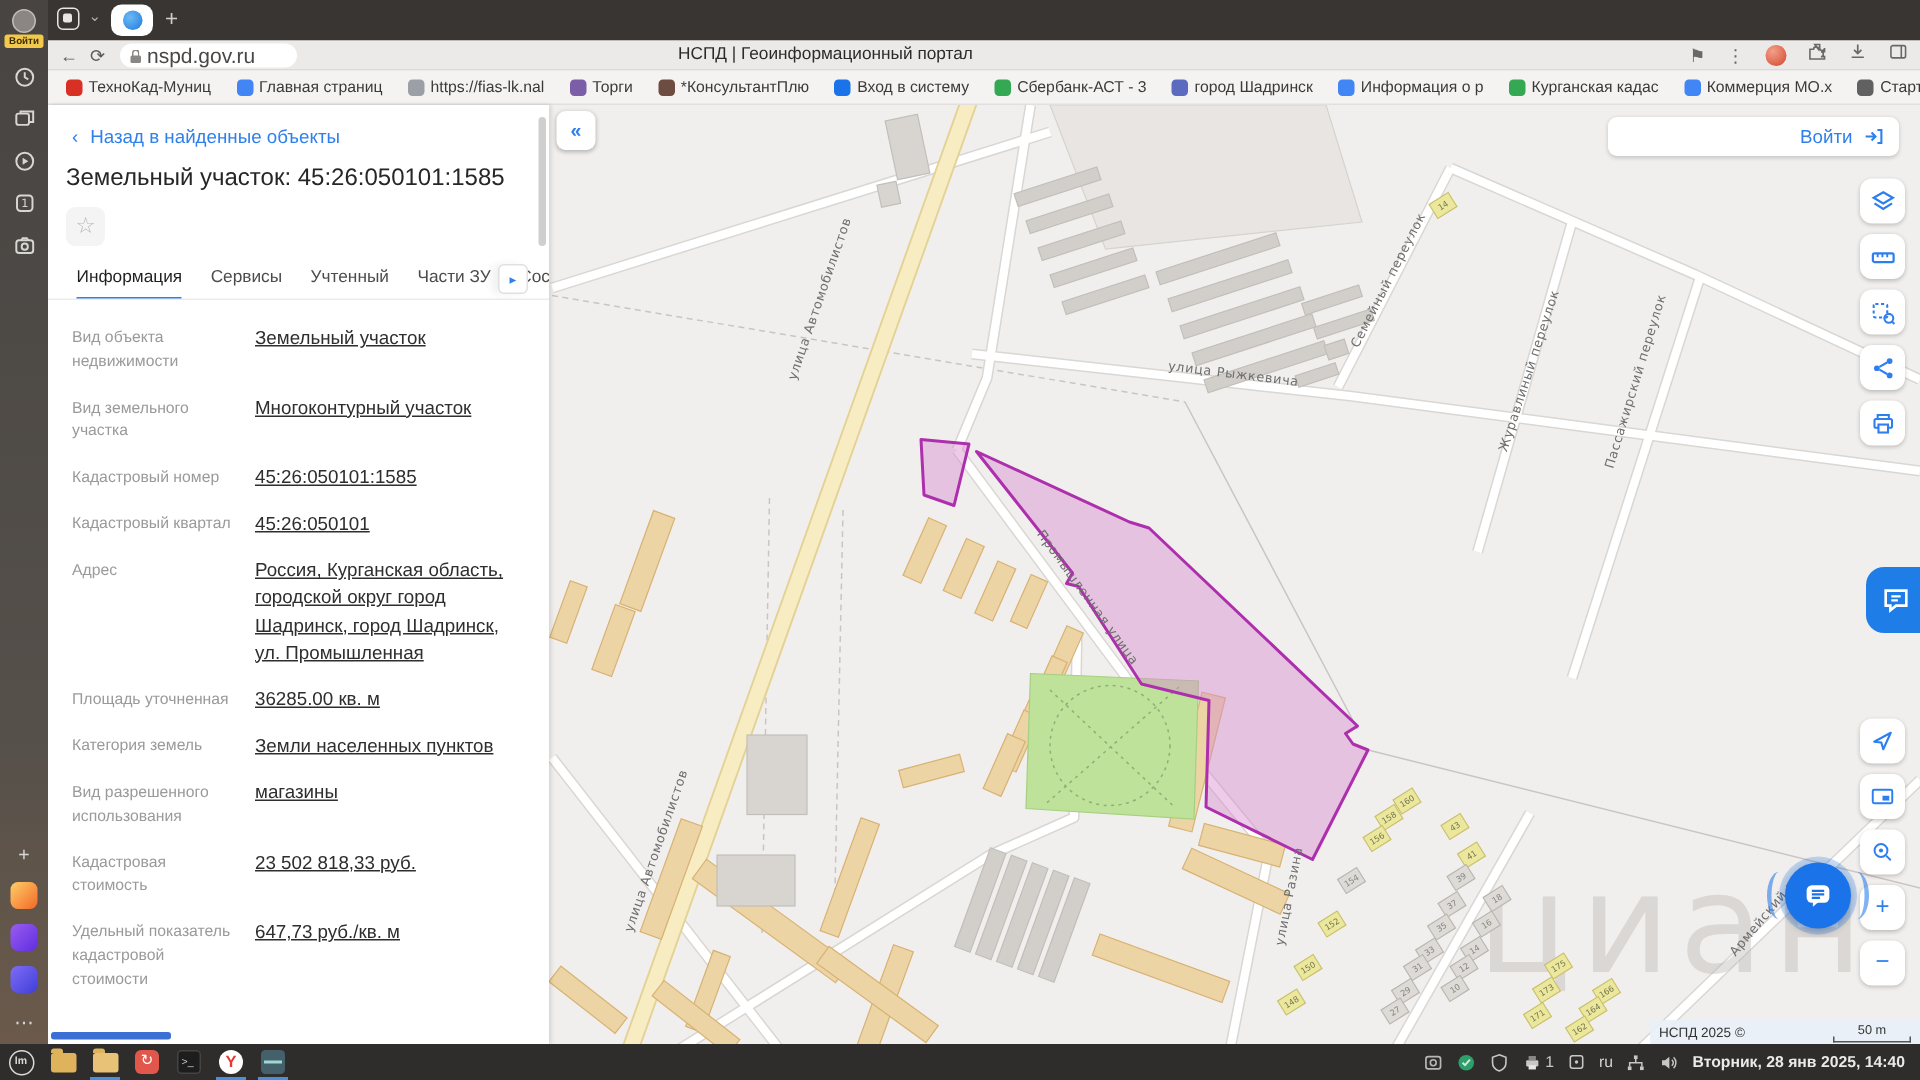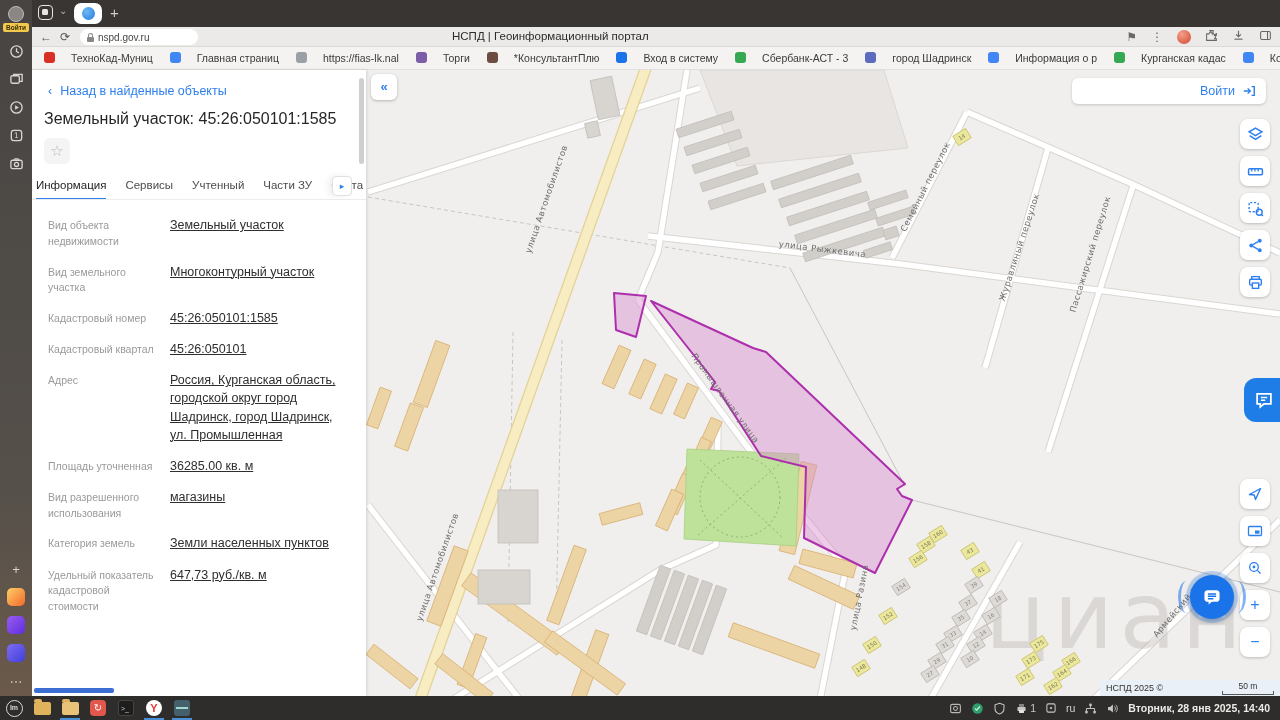--- a/index.html
+++ b/index.html
@@ -23,37 +23,37 @@
   .tab-fav { width:13px; height:13px; border-radius:50%; background:radial-gradient(circle at 35% 35%, #6db9f2, #1f7ae0); }
   .tab-new { position:absolute; left:78px; top:3px; color:#d0cecb; font-size:15px; line-height:20px; }
 
   
   .toolbar { position:absolute; left:32px; top:27px; width:1248px; height:20px; background:#eceae8; border-bottom:1px solid #dcdad7; }
   .tb-ic { position:absolute; top:2px; color:#5c5a58; font-size:12px; line-height:16px; }
   .urlpill { position:absolute; left:48px; top:2px; width:118px; height:16px; background:#fff; border-radius:8px; display:flex; align-items:center; padding:0 7px; gap:4px; }
   .urlpill .lock { width:7px; height:9px; position:relative; }
   .urlpill .lock i { position:absolute; left:0; bottom:0; width:7px; height:5px; background:#8a8886; border-radius:1px; }
   .urlpill .lock b { position:absolute; left:1px; top:0; width:5px; height:5px; border:1px solid #8a8886; border-bottom:none; border-radius:3px 3px 0 0; }
-  .urlpill span { font-size:10px; color:#4a4846; }
+  .urlpill span { font-size:14px; color:#4a4846; }
   .page-title { position:absolute; left:420px; top:3px; font-size:11.5px; color:#2d2b29; }
   .tb-right { position:absolute; right:8px; top:2px; display:flex; gap:14px; align-items:center; height:16px; }
   .tb-right .g { color:#6a6866; font-size:12px; }
   .tb-avatar { width:14px; height:14px; border-radius:50%; background:radial-gradient(circle at 35% 30%, #f2a08a, #d4452e); }
 
   
   .bookmarks { position:absolute; left:32px; top:47px; width:1248px; height:23px; background:#f5f3f1; border-bottom:1px solid #e2e0de; display:flex; align-items:center; padding:0 12px; gap:17px; overflow:hidden; }
-  .bm { display:flex; align-items:flex-start; gap:16px; font-size:10.5px; color:#3c3a38; white-space:nowrap; }
+  .bm { display:flex; align-items:center; gap:4px; font-size:10.5px; color:#3c3a38; white-space:nowrap; }
   .bm i { width:11px; height:11px; border-radius:3px; flex:0 0 auto; }
 
   
   .panel { position:absolute; left:32px; top:70px; width:334px; height:626px; background:#fff; z-index:10; box-shadow:1px 0 3px rgba(0,0,0,0.12); }
   .back-link { position:absolute; left:16px; top:14px; color:#2f80ed; font-size:12.5px; display:flex; gap:8px; align-items:center; cursor:pointer; }
   .panel-title { position:absolute; left:12px; top:40px; font-size:16px; color:#262626; font-weight:500; }
   .star-btn { position:absolute; left:12px; top:68px; width:26px; height:26px; border-radius:6px; background:#f4f4f4; color:#b9b9b9; font-size:15px; text-align:center; line-height:26px; }
-  .ptabs { position:absolute; left:0; top:102px; width:334px; height:28px; border-bottom:1px solid #ececec; display:flex; padding-left:4px; gap:19px; overflow:hidden; }
+  .ptabs { position:absolute; left:0; top:102px; width:334px; height:28px; border-bottom:1px solid #ececec; display:flex; padding-left:19px; gap:19px; overflow:hidden; }
   .ptab { font-size:11.5px; color:#4c4c4c; padding-top:7px; height:28px; white-space:nowrap; }
   .ptab.active { color:#1f1f1f; border-bottom:2.5px solid #2f80ed; }
   .ptab-arrow { position:absolute; right:14px; top:106px; width:20px; height:20px; background:#fff; border:1px solid #e0e0e0; border-radius:4px; color:#2f80ed; font-size:9px; text-align:center; line-height:19px; box-shadow:-4px 0 6px rgba(0,0,0,0.06); }
   .fields { position:absolute; left:16px; top:146px; width:300px; }
   .frow { display:flex; margin-bottom:13px; }
   .flabel { width:122px; flex:0 0 122px; font-size:10.5px; color:#9a9a9a; line-height:1.5; padding-top:2px; padding-right:10px; }
   .fvalue { flex:1; font-size:12.5px; color:#2e2e2e; line-height:1.45;text-decoration:underline; }
   .vscroll { position:absolute; right:2px; top:8px; width:5px; height:86px; background:#cfcfcf; border-radius:3px; }
   .hscroll { position:absolute; left:2px; bottom:3px; width:80px; height:5px; background:#3b6fd4; border-radius:2px; }
 
@@ -266,26 +266,30 @@
         </div>
         <div class="frow">
           <div class="flabel">Адрес</div>
           <div class="fvalue">Россия, Курганская область, городской округ город Шадринск, город Шадринск, ул. Промышленная</div>
         </div>
         <div class="frow">
           <div class="flabel">Площадь уточненная</div>
           <div class="fvalue">36285.00 кв. м</div>
         </div>
         <div class="frow">
+          <div class="flabel">Категория земель</div>
+          <div class="fvalue">Земли населенных пунктов</div>
+        </div>
+        <div class="frow">
           <div class="flabel">Вид разрешенного использования</div>
           <div class="fvalue">магазины</div>
         </div>
         <div class="frow">
-          <div class="flabel">Категория земель</div>
-          <div class="fvalue">Земли населенных пунктов</div>
+          <div class="flabel">Кадастровая стоимость</div>
+          <div class="fvalue">23 502 818,33 руб.</div>
         </div>
         <div class="frow">
           <div class="flabel">Удельный показатель кадастровой стоимости</div>
           <div class="fvalue">647,73 руб./кв. м</div>
         </div>
       </div>
     <div class="vscroll"></div>
     <div class="hscroll"></div>
   </div>
 

